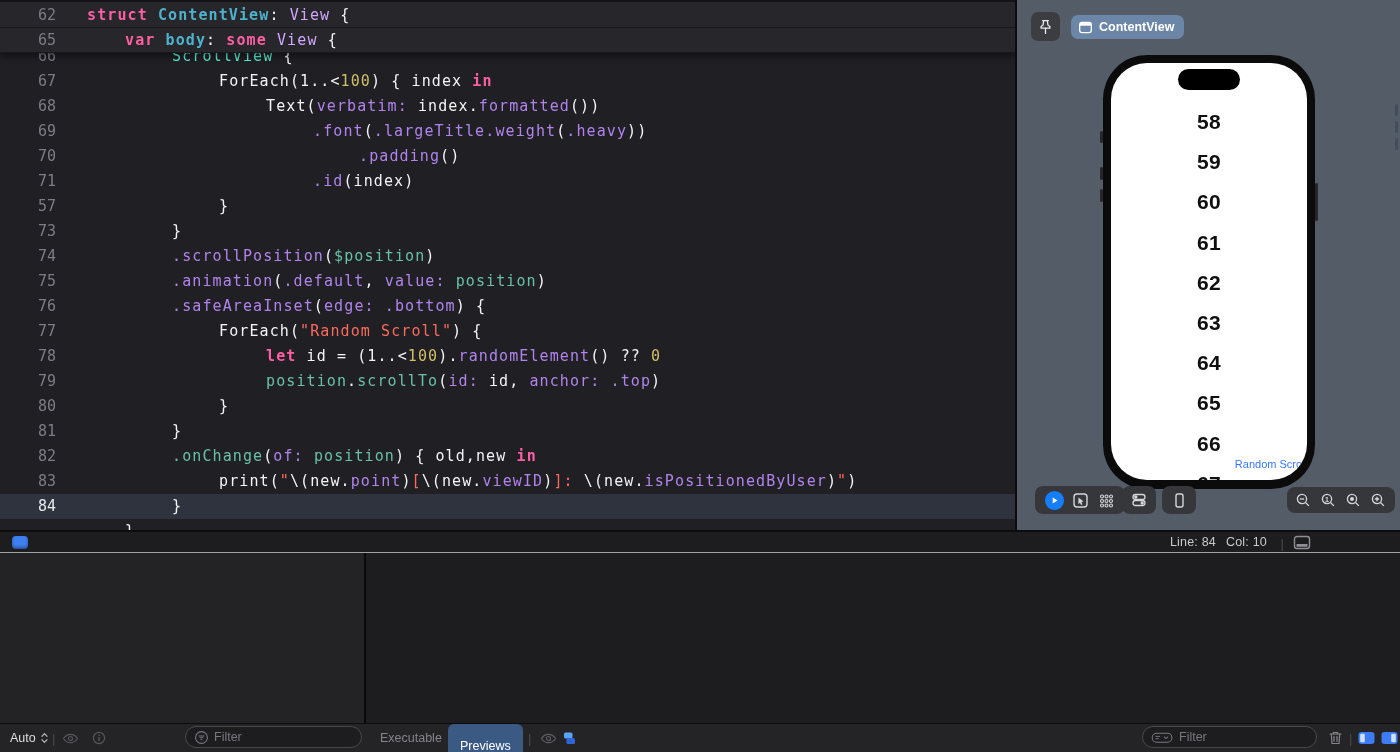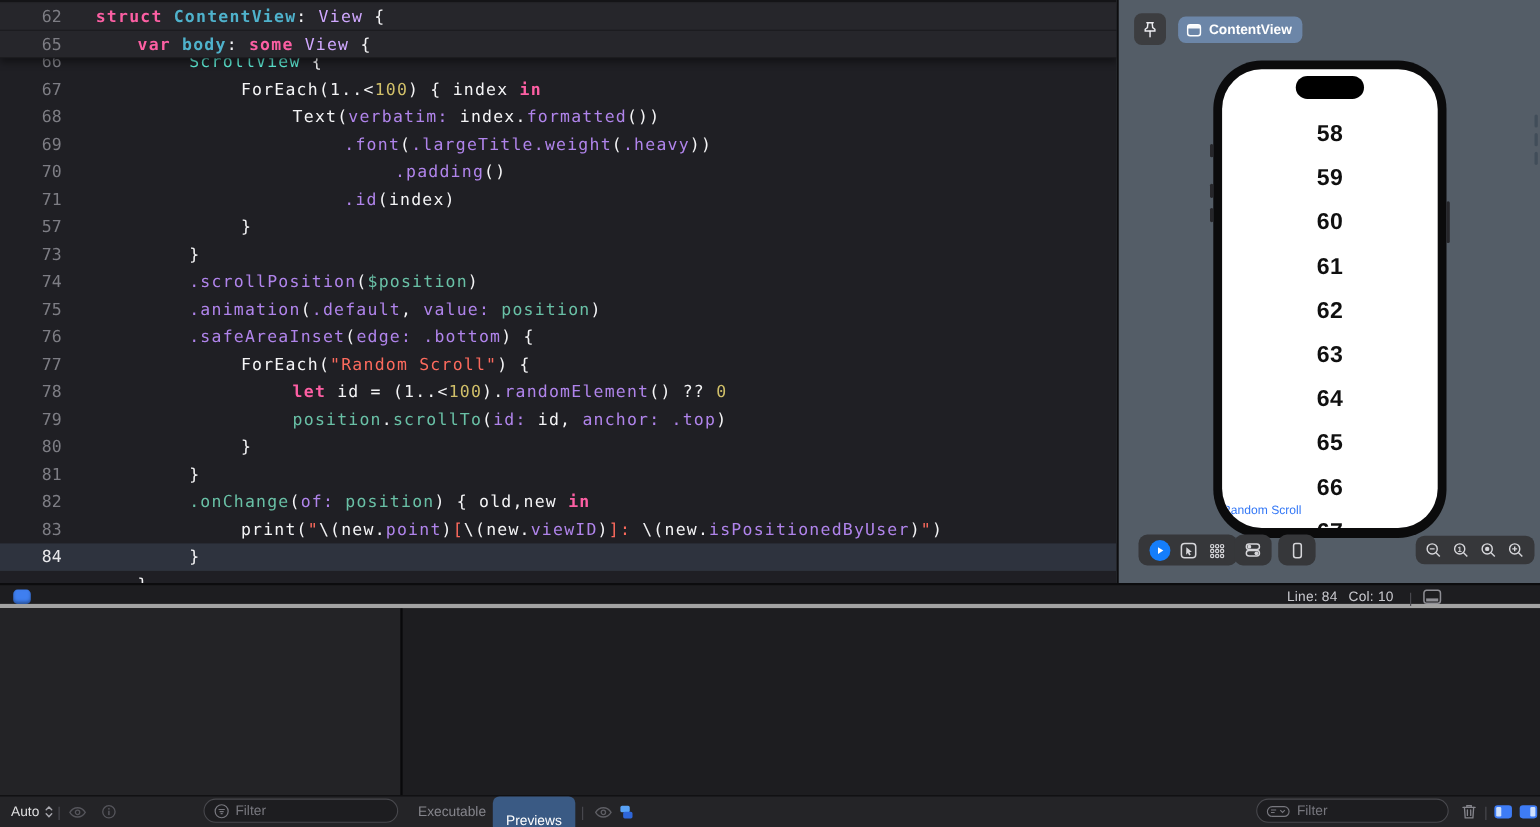--- a/index.html
+++ b/index.html
@@ -12,41 +12,41 @@
   .code-row .ln { position:absolute; left:0; top:0; width:56px; text-align:right; color:#7d7d84; letter-spacing:0; }
   .code-row .code { position:absolute; top:0; }
   .code-row.hl { background:#2e333e; }
   .code-row.hl .ln { color:#e9e9ec; }
   .sticky-wrap { position:absolute; left:0; top:0; width:1015px; height:52px; background:#26262b; box-shadow:0 4px 7px rgba(0,0,0,.45); z-index:5; border-top:2px solid #141417; }
   .sticky-wrap .code-row { background:#26262b; border-bottom:1px solid rgba(0,0,0,.35); }
   .tk-kw { font-weight:bold; }
   .tk-decl { font-weight:bold; }
 
   
-  .status-strip { position:absolute; left:0; top:530px; width:1400px; height:23px; background:#1d1d20; border-top:2px solid #0c0c0e; border-bottom:4px solid #a3a3a3; }
+  .status-strip { position:absolute; left:0; top:530px; width:1400px; height:23px; background:#1d1d20; border-top:2px solid #0c0c0e; border-bottom:1px solid #a3a3a3; }
   .file-badge { position:absolute; left:12px; top:4px; width:16px; height:13px; border-radius:4px; background:#3f7ff0; box-shadow:inset 0 -2px 3px rgba(0,0,0,.35); }
   .linecol { position:absolute; top:3px; right:133px; color:#c9c9ce; font-size:12.5px; letter-spacing:.2px; }
   .linecol .col { margin-left:10px; }
   .strip-sep { position:absolute; top:4px; right:116px; color:#4a4a50; font-size:13px; }
   .editor-layout-btn { position:absolute; top:3px; right:88px; width:20px; height:16px; }
 
   
   .preview-pane { position:absolute; left:1015px; top:0; width:385px; height:530px; background:#545d67; border-left:2px solid #0c0c0e; overflow:hidden; }
   .pin-btn { position:absolute; left:14px; top:12px; width:29px; height:29px; background:#3c3d40; border-radius:7px; display:flex; align-items:center; justify-content:center; }
   .cv-tab { position:absolute; left:54px; top:15px; height:24px; padding:0 10px 0 7px; background:#6c86a8; border-radius:7px; display:flex; align-items:center; gap:6px; color:#fff; font-size:12.5px; font-weight:bold; }
   .scroll-dashes { position:absolute; right:2px; top:104px; width:3px; height:125px; display:flex; flex-direction:column; gap:5px; opacity:.55; }
   .scroll-dashes i { display:block; width:3px; height:12px; background:#33414f; border-radius:2px; }
 
   
   .phone { position:absolute; left:86px; top:55px; width:212px; height:434px; background:#0b0b0c; border-radius:44px; }
   .side-btn { position:absolute; width:3px; background:#26262a; border-radius:2px; }
   .screen { position:absolute; left:8px; top:8px; width:196px; height:417px; background:#fff; border-radius:36px; overflow:hidden; }
   .island { position:absolute; left:50%; top:6px; transform:translateX(-50%); width:62px; height:21px; background:#000; border-radius:12px; z-index:3; }
   .ph-num { position:absolute; left:0; width:196px; text-align:center; color:#101010; font-weight:bold; font-size:21px; letter-spacing:.3px; z-index:2; }
-  .rs-btn { position:absolute; left:0; top:395px; width:196px; text-align:left; color:#3478f6; font-size:11px; z-index:4; }
+  .rs-btn { position:absolute; left:0; top:395px; width:196px; text-align:right; color:#3478f6; font-size:11px; z-index:4; }
 
   
   .pv-toolbar { position:absolute; left:0; top:484px; width:385px; height:46px; }
   .pv-group { position:absolute; background:#36373a; border-radius:8px; display:flex; align-items:center; }
   .pv-btn { display:flex; align-items:center; justify-content:center; width:26px; height:26px; }
   .play-circle { width:19px; height:19px; border-radius:50%; background:#157efb; display:flex; align-items:center; justify-content:center; }
 
   
   .debug-area { position:absolute; left:0; top:553px; width:1400px; height:170px; background:#1d1d20; }
   .vars-panel { position:absolute; left:0; top:0; width:364px; height:170px; background:#232326; }

